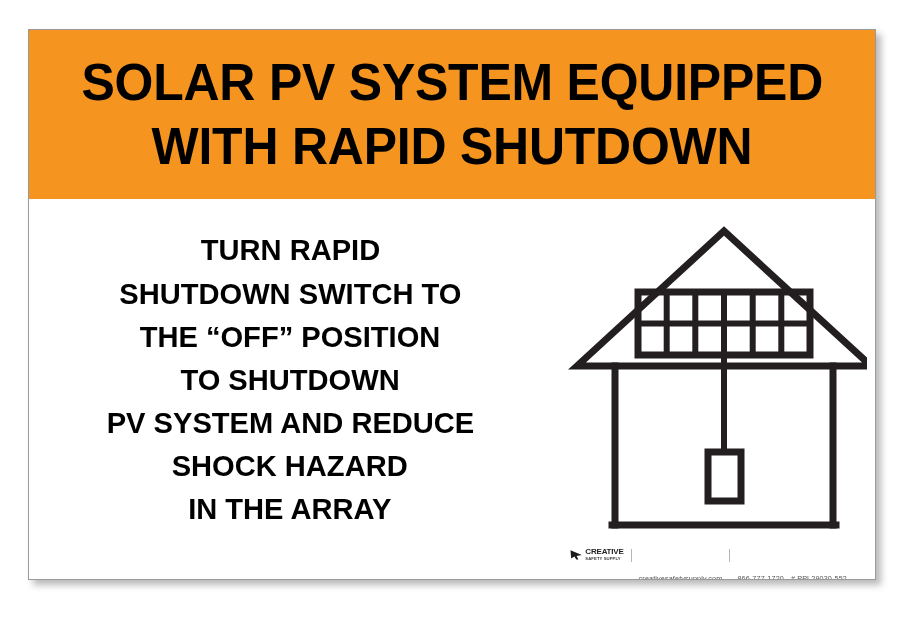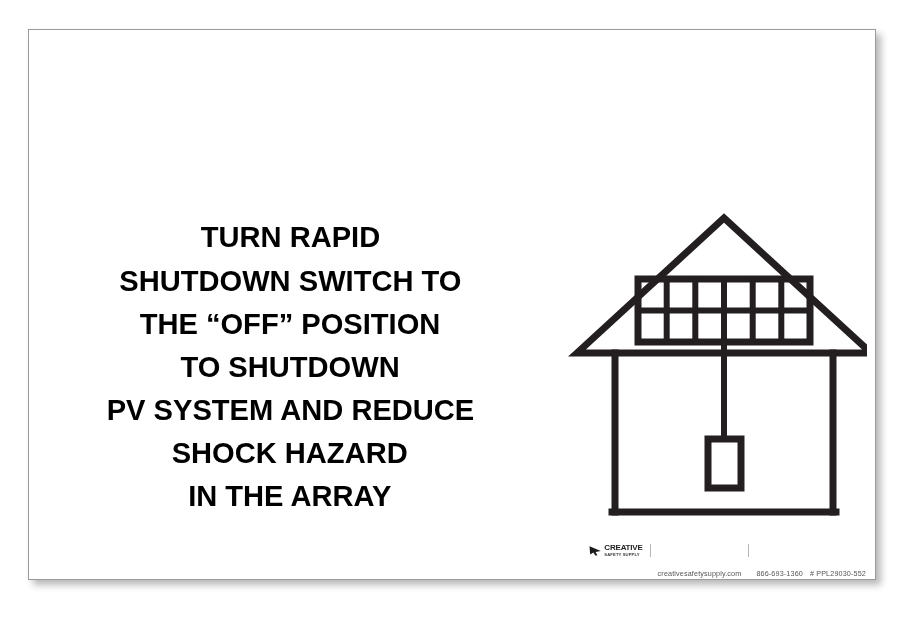--- a/index.html
+++ b/index.html
@@ -57,21 +57,21 @@
     letter-spacing: -0.2px;
     text-align: center;
     white-space: nowrap;
     transform: scaleX(0.96);
   }
 
   
   #body-area {
     position: absolute;
     left: 0;
-    top: 169px;
+    top: 182px;
     width: 100%;
     height: 335px;
   }
 
   #message-block {
     position: absolute;
     left: 6px;
     top: 0px;
     width: 510px;
     height: 335px;
@@ -106,23 +106,23 @@
   }
 
   
   #footer-bar {
     position: absolute;
     left: 0;
     bottom: 0;
     width: 100%;
     height: 46px;
     display: flex;
-    align-items: flex-end;
+    align-items: center;
     justify-content: flex-end;
-    padding-right: 9px;
+    padding-right: 28px;
     box-sizing: border-box;
   }
   #footer-inner {
     display: flex;
     align-items: center;
     gap: 7px;
     transform: translateY(-1px);
   }
   #brand-logo {
     display: flex;
@@ -169,20 +169,24 @@
     margin-top: 46px;
   }
 </style>
 </head>
 <body>
 
 <div id="canvas">
 
   <div id="sign">
 
+    <div id="header-band">
+      <div class="header-line">SOLAR PV SYSTEM EQUIPPED</div>
+      <div class="header-line">WITH RAPID SHUTDOWN</div>
+    </div>
 
     <div id="body-area">
 
       <div id="message-block">
         <div class="message-line">TURN RAPID</div>
         <div class="message-line">SHUTDOWN SWITCH TO</div>
         <div class="message-line">THE “OFF” POSITION</div>
         <div class="message-line">TO SHUTDOWN</div>
         <div class="message-line">PV SYSTEM AND REDUCE</div>
         <div class="message-line">SHOCK HAZARD</div>
@@ -234,21 +238,21 @@
             <span class="brand-secondary">SAFETY SUPPLY</span>
           </div>
         </div>
 
         <div class="footer-divider"></div>
 
         <span class="footer-text">creativesafetysupply.com</span>
 
         <div class="footer-divider"></div>
 
-        <span class="footer-text">866-693-1360</span>
+        <span class="footer-text">866-777-1720</span>
 
         <span class="footer-text"># PPL29030-552</span>
 
       </div>
     </div>
 
   </div>
 </div>
 
 </body></html>

